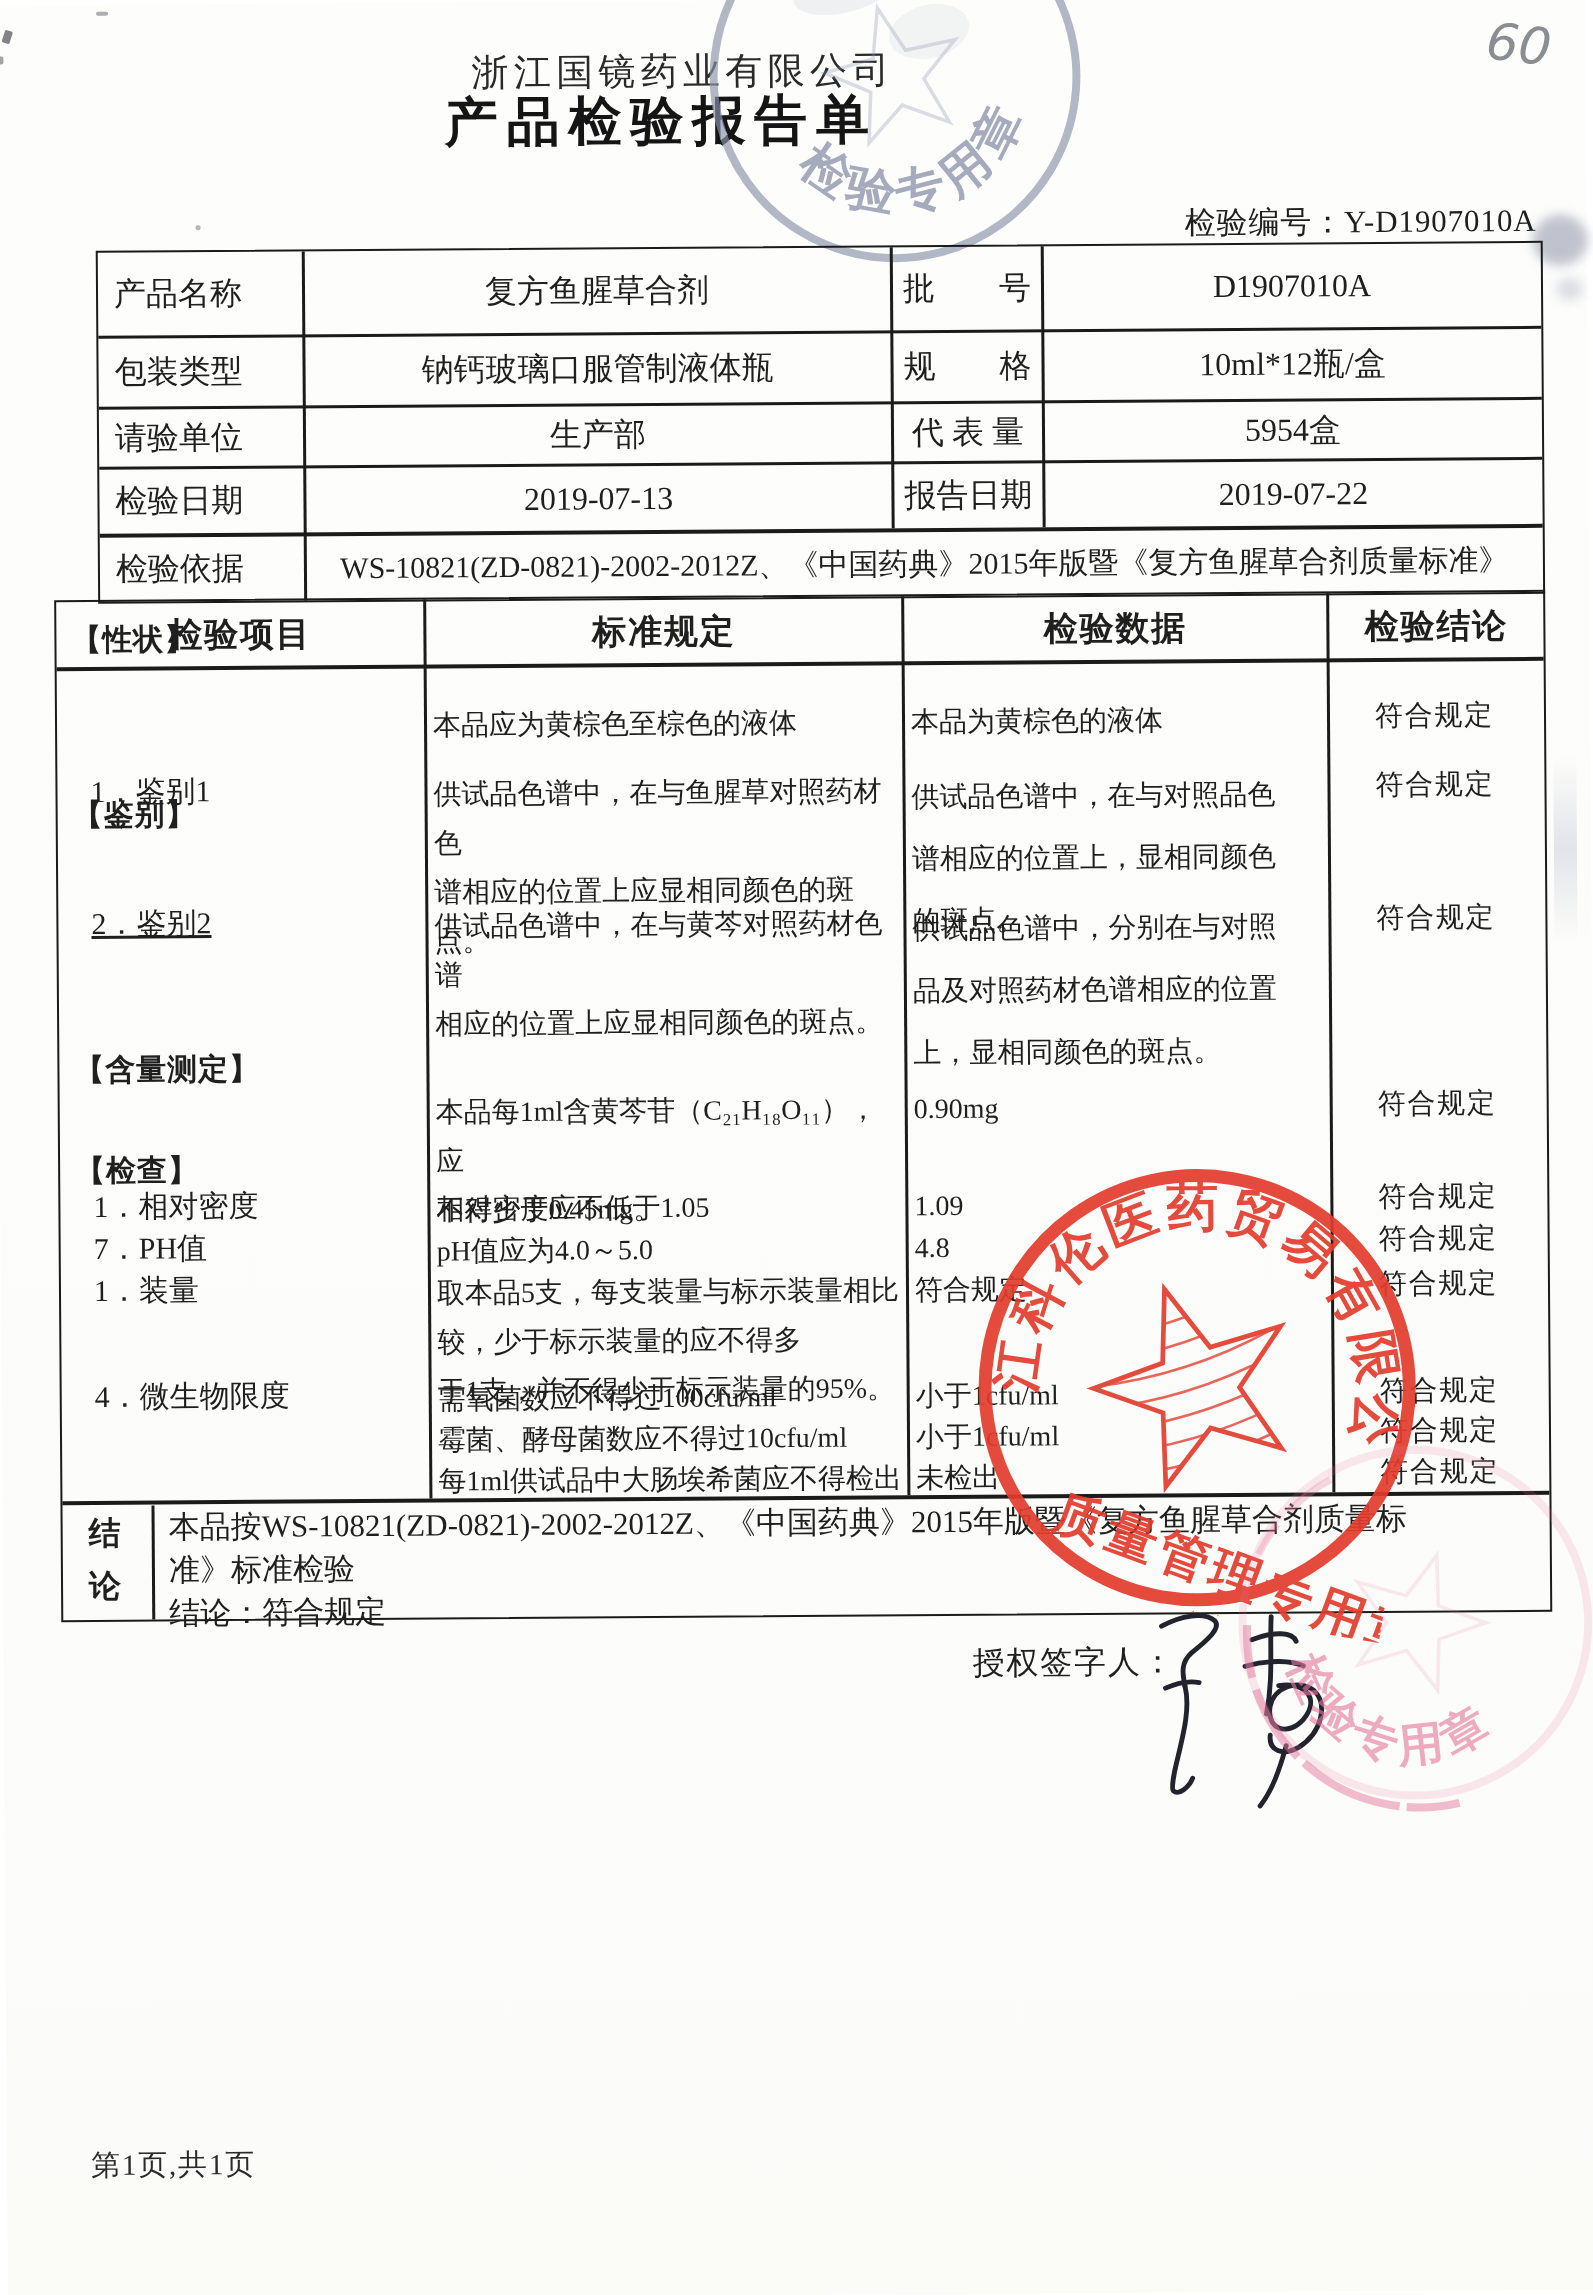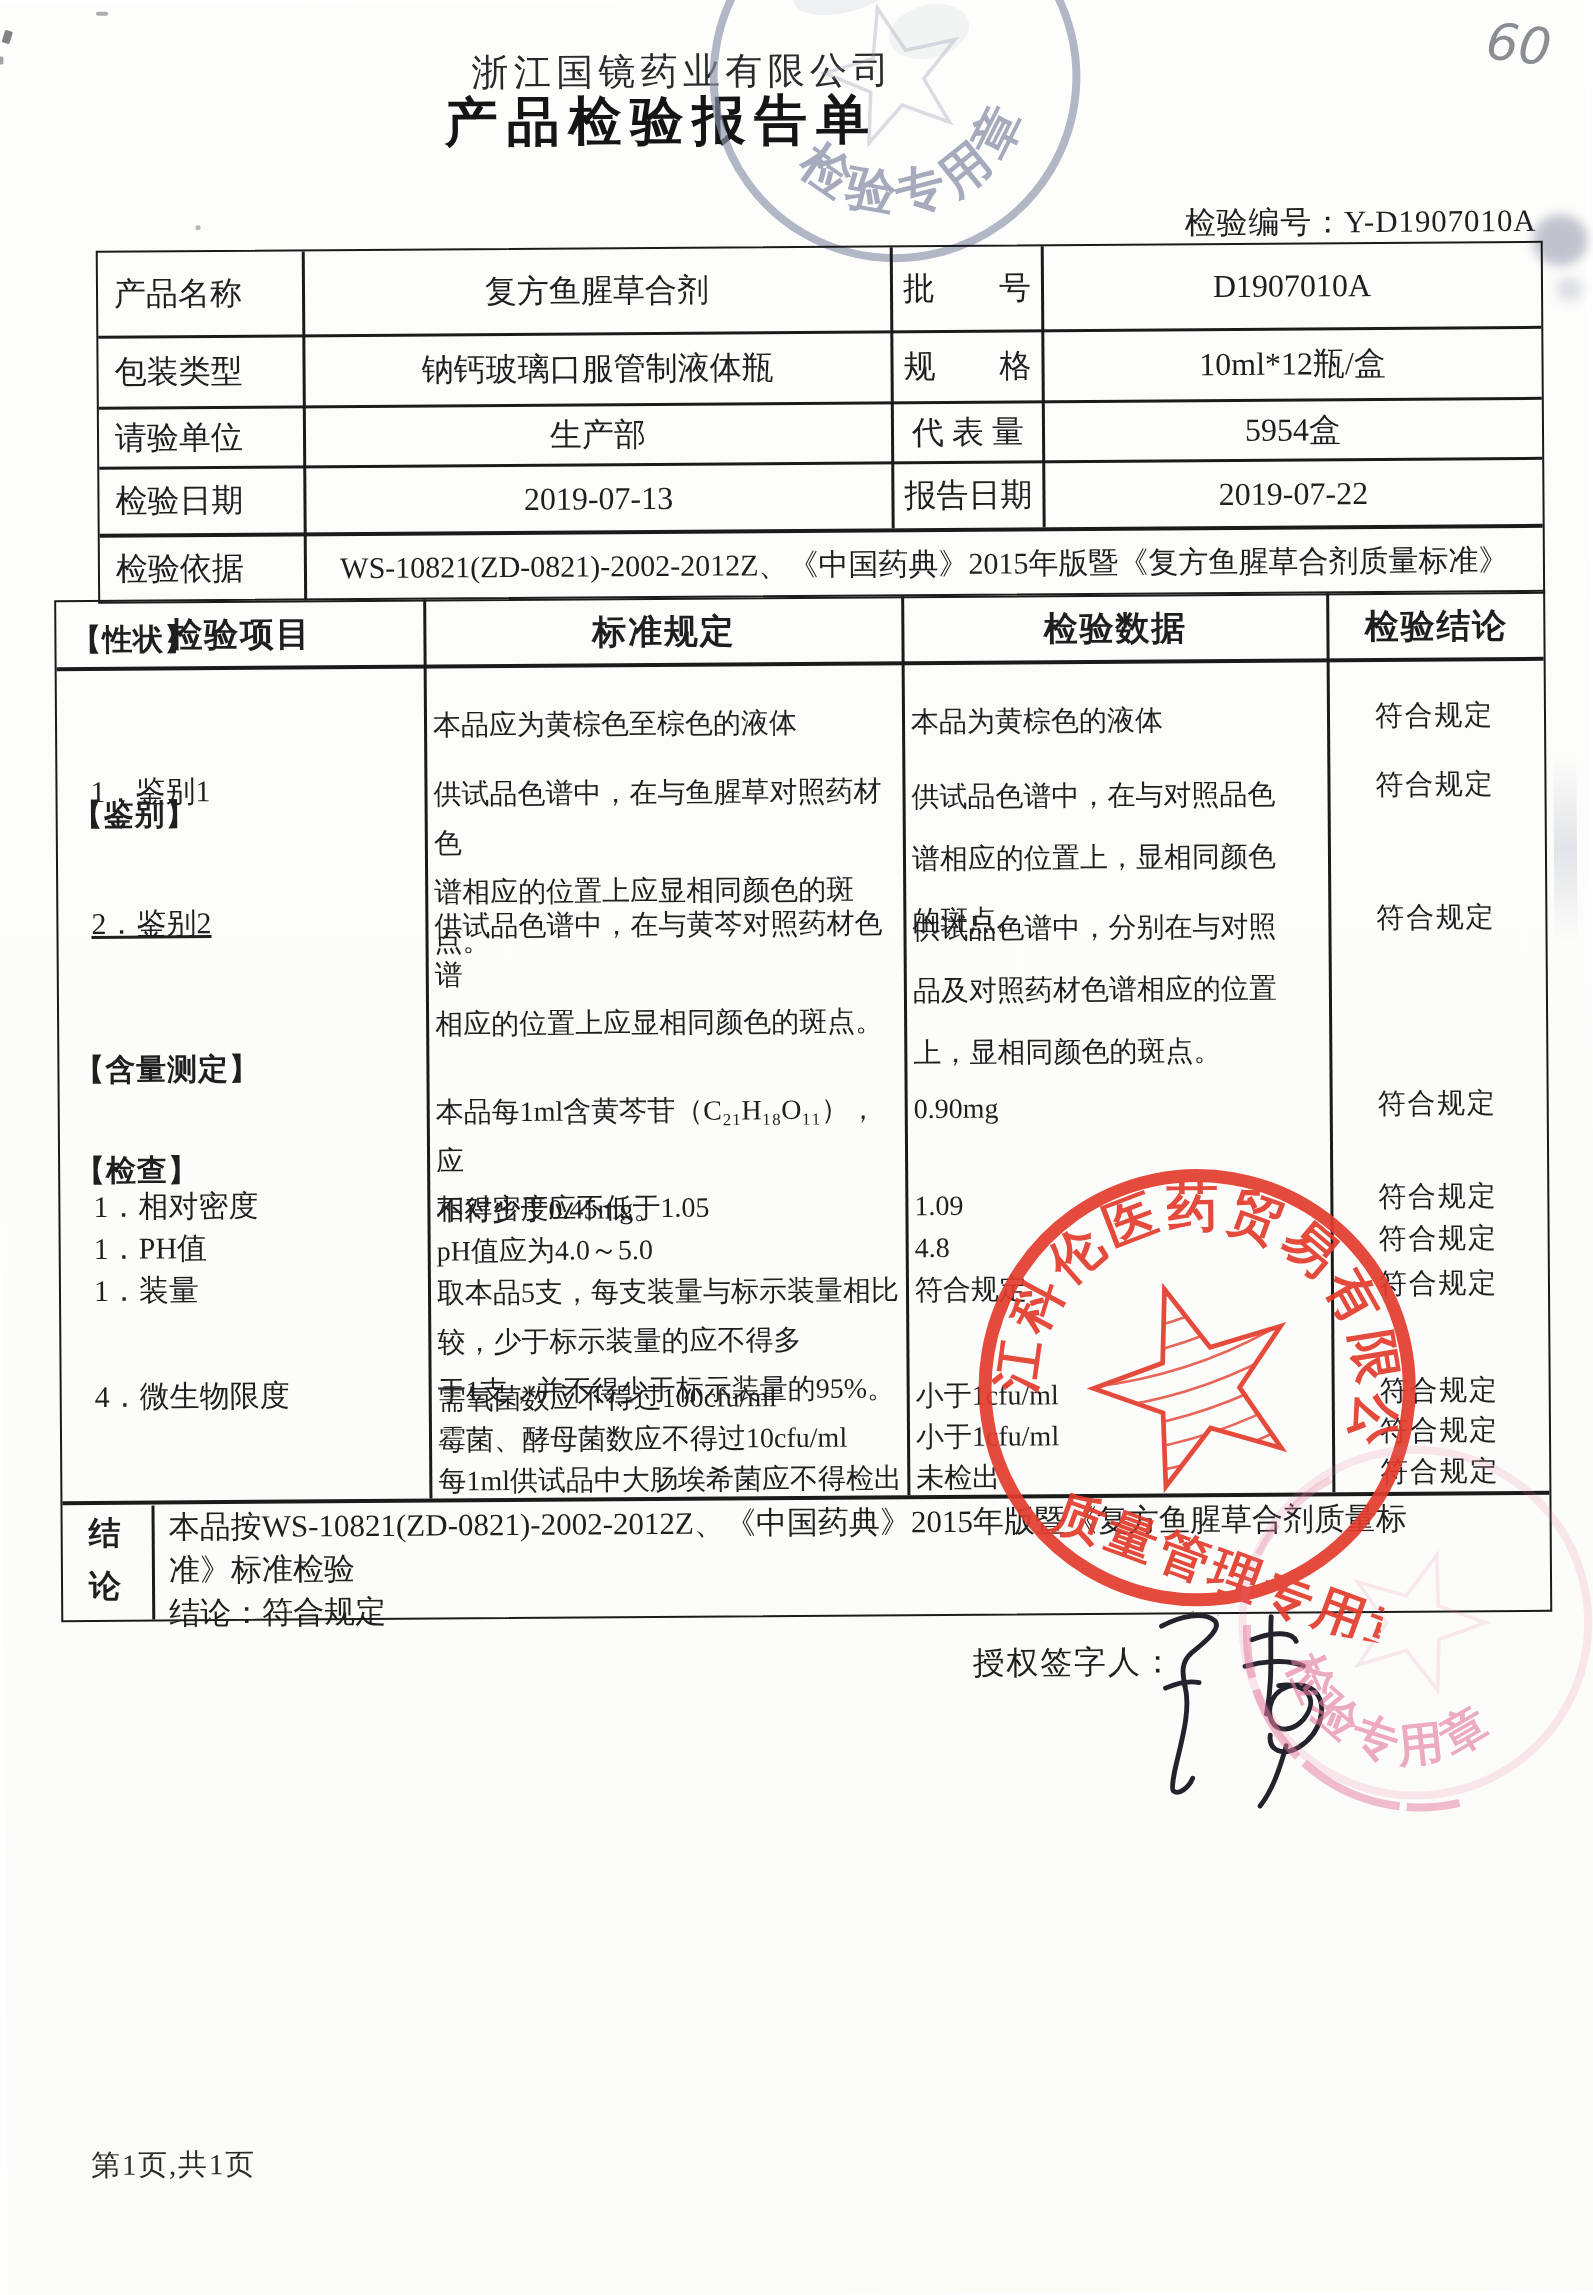--- a/index.html
+++ b/index.html
@@ -123,21 +123,21 @@
     <div class="th" style="left:1273px;width:214px;">检验结论</div>
   </div>
 
   <div class="item sec" style="left:75px;top:615px;">【性状】</div>
   <div class="item sec" style="left:75px;top:744px;margin-top:46px;">【鉴别】</div>
   <div class="item" style="left:93px;top:767px;">1．鉴别1</div>
   <div class="item" style="left:93px;top:899px;text-decoration:underline;">2．鉴别2</div>
   <div class="item sec" style="left:75px;top:1045px;">【含量测定】</div>
   <div class="item sec" style="left:75px;top:1146px;">【检查】</div>
   <div class="item" style="left:93px;top:1182px;">1．相对密度</div>
-  <div class="item" style="left:93px;top:1224px;">1．PH值</div>
+  <div class="item" style="left:93px;top:1224px;">7．PH值</div>
   <div class="item" style="left:93px;top:1266px;">1．装量</div>
   <div class="item" style="left:93px;top:1372px;">4．微生物限度</div>
 
   <div class="std" style="left:436px;top:698px;">本品应为黄棕色至棕色的液体</div>
   <div class="std" style="left:436px;top:767px;">供试品色谱中，在与鱼腥草对照药材色
 谱相应的位置上应显相同颜色的斑点。</div>
   <div class="std" style="left:436px;top:899px;">供试品色谱中，在与黄芩对照药材色谱
 相应的位置上应显相同颜色的斑点。</div>
   <div class="std" style="left:436px;top:1085px;">本品每1ml含黄芩苷（C₂₁H₁₈O₁₁），应
 不得少于0.45mg。</div>

